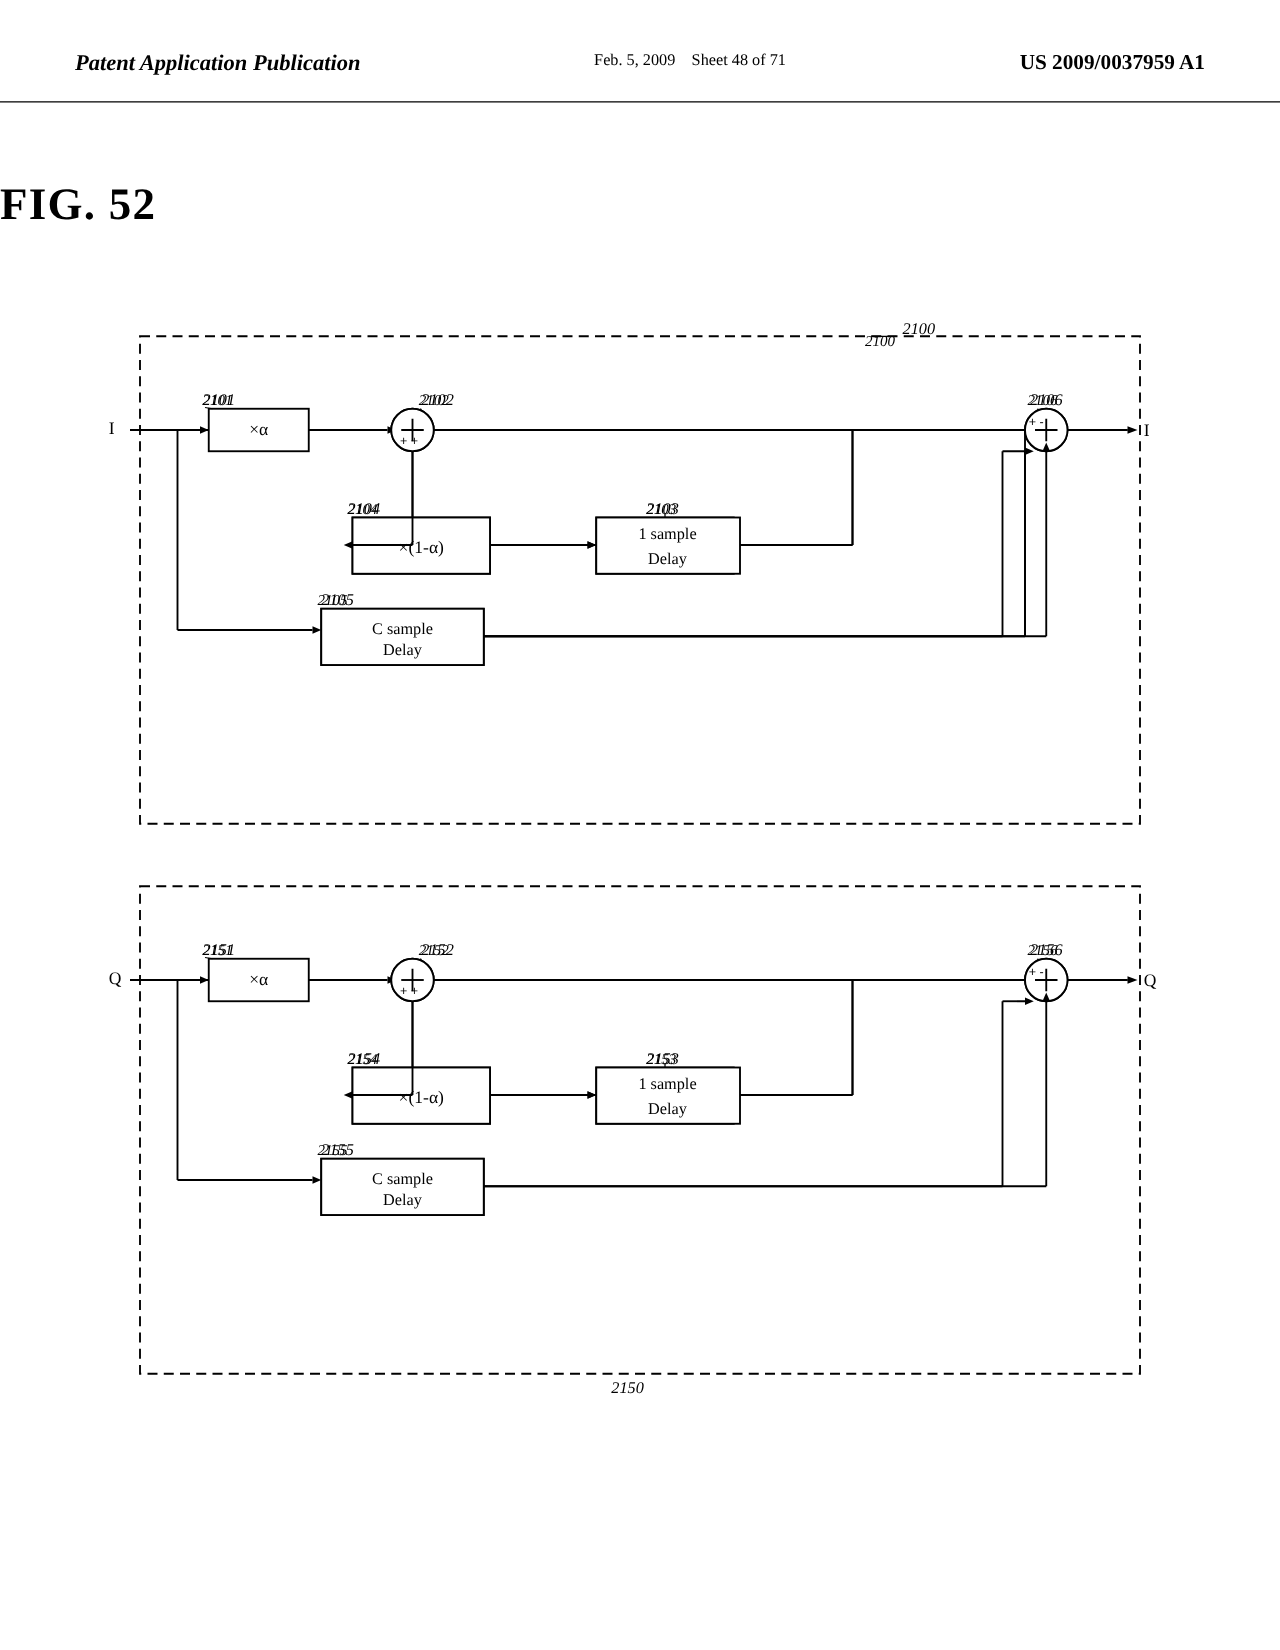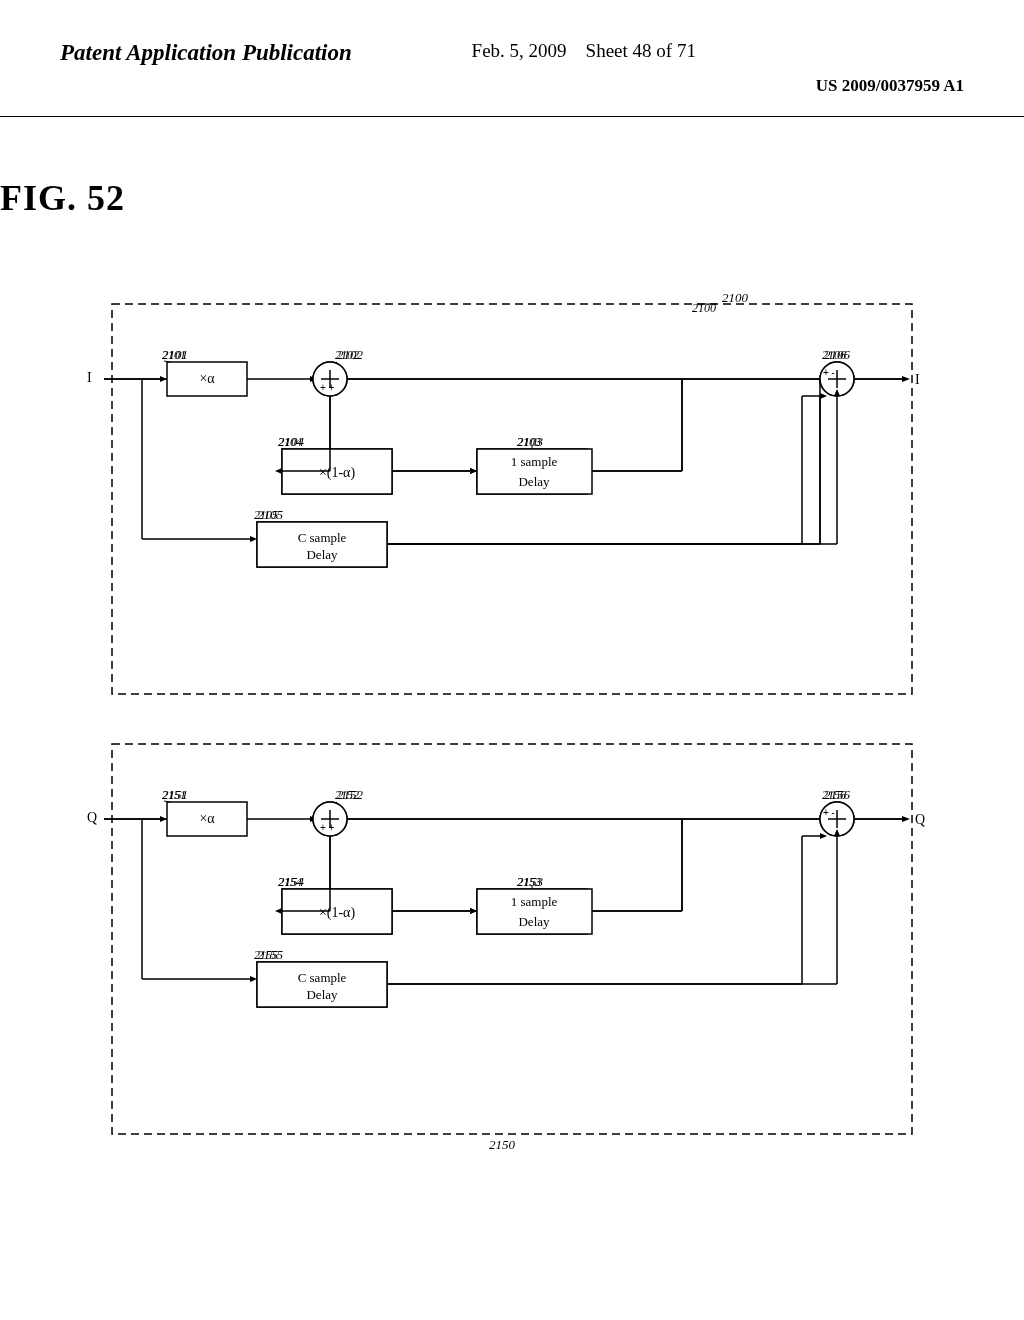--- a/index.html
+++ b/index.html
@@ -15,32 +15,31 @@
 
     
     .header {
       display: flex;
       justify-content: space-between;
       align-items: flex-start;
       padding: 40px 60px 20px 60px;
       border-bottom: 1px solid #000;
     }
     .header-left {
-      font-size: 23px;
+      font-size: 18px;
       font-weight: bold;
       font-style: italic;
     }
     .header-center {
-      font-size: 19px;
+      font-size: 13px;
       text-align: center;
     }
     .header-right {
       font-size: 17px;
       font-weight: bold;
-      margin-top: 36px;
     }
 
     
     .fig-title {
       text-align: left;
       font-size: 36px;
       font-weight: bold;
       margin-top: 60px;
       margin-bottom: 50px;
       letter-spacing: 1px;

